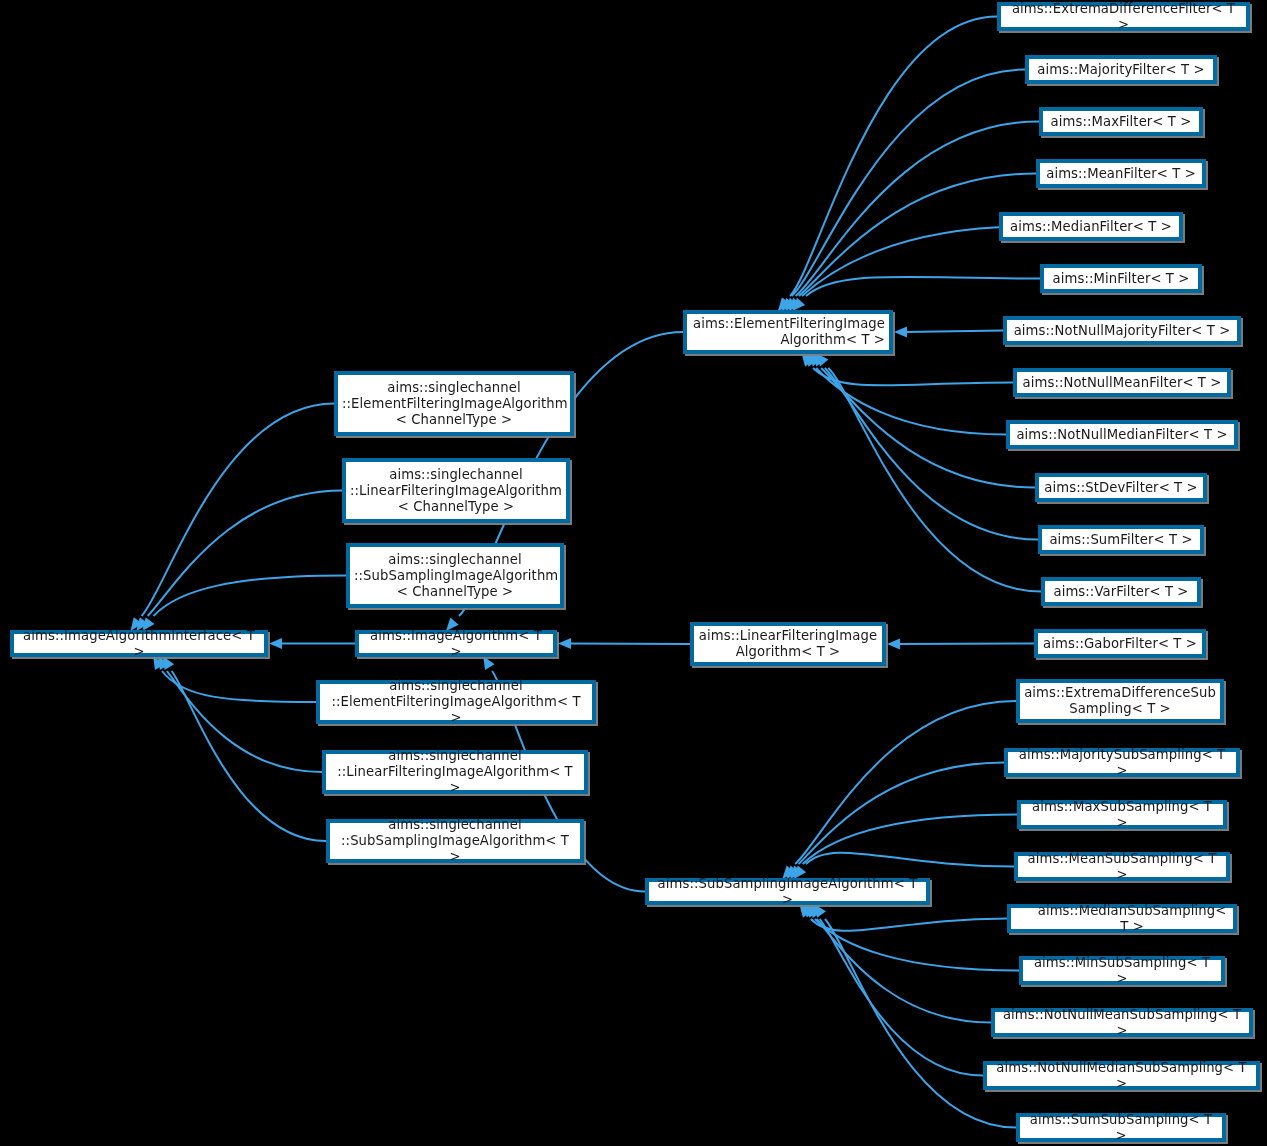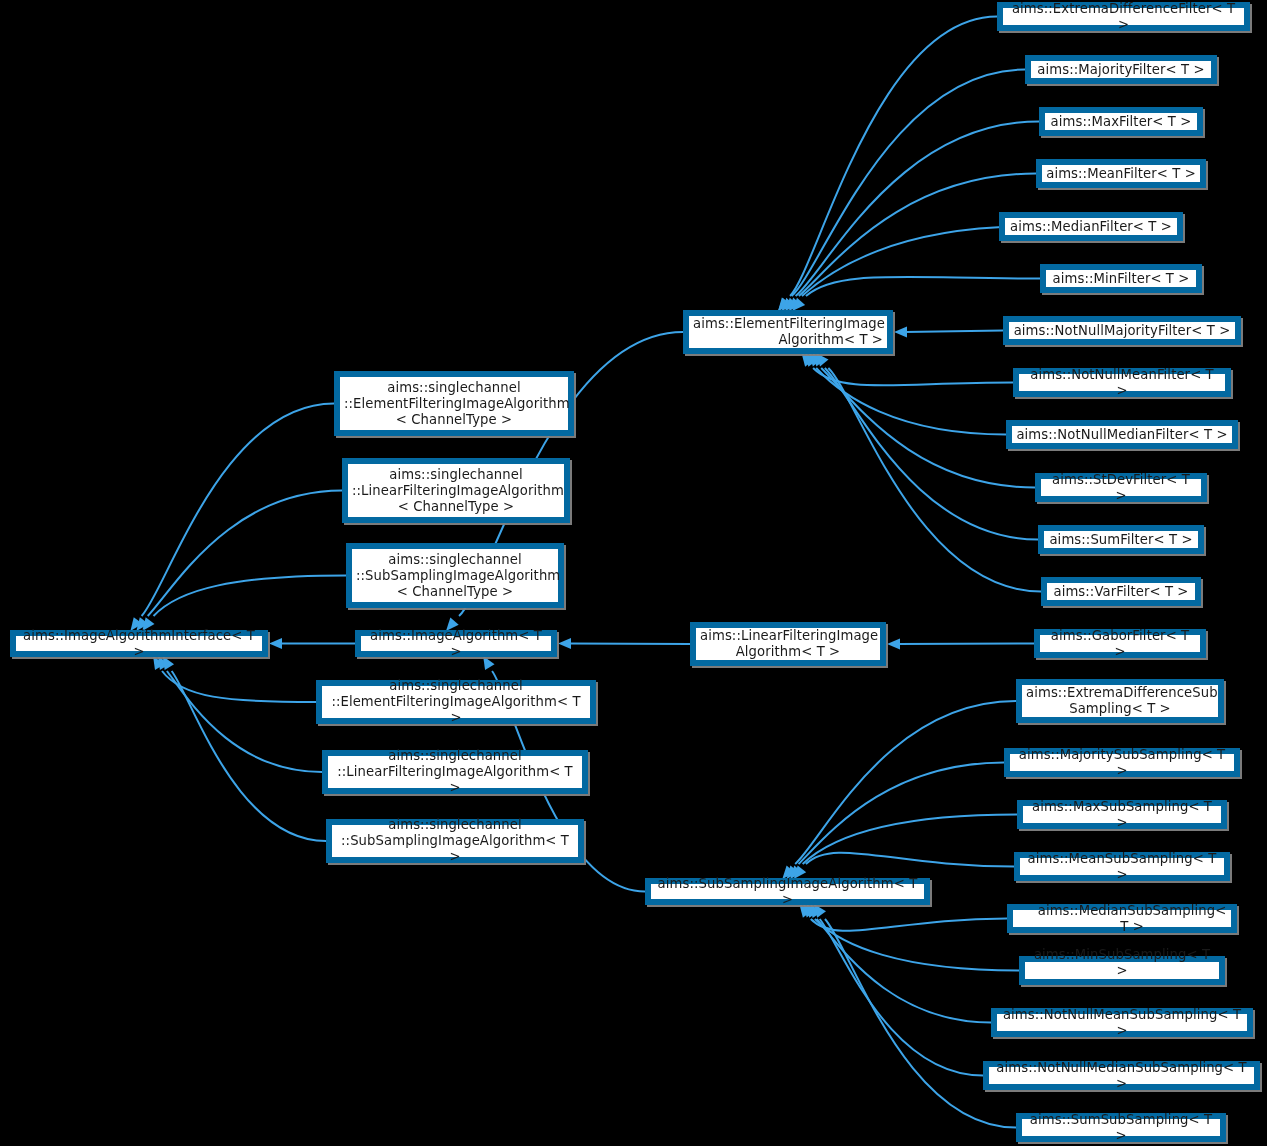--- a/index.html
+++ b/index.html
@@ -19,21 +19,21 @@
     position: absolute;
     left: 0;
     top: 0;
     width: 1267px;
     height: 1146px;
   }
   .node {
     position: absolute;
     box-sizing: border-box;
     background: #ffffff;
-    border: 6px solid #0369a1;
+    border: 4px solid #0369a1;
     box-shadow: 2px 2px 0 0 rgba(130,130,130,0.95);
     display: flex;
     align-items: center;
     justify-content: center;
     text-align: center;
     color: #1a1a1a;
     font-size: 13.2px;
     line-height: 16px;
     letter-spacing: 0.1px;
     white-space: pre-line;
@@ -150,18 +150,18 @@
       <div class="node" style="left: 1035px; top: 473px; width: 172px; height: 29px;"><span>aims::StDevFilter&lt; T &gt;</span></div>
       <div class="node" style="left: 1038px; top: 525px; width: 166px; height: 29px;"><span>aims::SumFilter&lt; T &gt;</span></div>
       <div class="node" style="left: 1041px; top: 577px; width: 160px; height: 29px;"><span>aims::VarFilter&lt; T &gt;</span></div>
       <div class="node" style="left: 1034px; top: 629px; width: 172px; height: 29px;"><span>aims::GaborFilter&lt; T &gt;</span></div>
       <div class="node" style="left: 1016px; top: 679px; width: 208px; height: 44px;"><span>aims::ExtremaDifferenceSub
 Sampling&lt; T &gt;</span></div>
       <div class="node" style="left: 1004px; top: 748px; width: 236px; height: 29px;"><span>aims::MajoritySubSampling&lt; T &gt;</span></div>
       <div class="node" style="left: 1017px; top: 800px; width: 210px; height: 29px;"><span>aims::MaxSubSampling&lt; T &gt;</span></div>
       <div class="node" style="left: 1014px; top: 852px; width: 216px; height: 29px;"><span>aims::MeanSubSampling&lt; T &gt;</span></div>
       <div class="node" style="left: 1007px; top: 904px; width: 230px; height: 29px; padding-left: 24px;"><span>aims::MedianSubSampling&lt; T &gt;</span></div>
-      <div class="node" style="left: 1019px; top: 956px; width: 206px; height: 29px; align-items: flex-end;"><span>aims::MinSubSampling&lt; T &gt;</span></div>
+      <div class="node" style="left: 1019px; top: 956px; width: 206px; height: 29px;"><span>aims::MinSubSampling&lt; T &gt;</span></div>
       <div class="node" style="left: 991px; top: 1008px; width: 262px; height: 29px;"><span>aims::NotNullMeanSubSampling&lt; T &gt;</span></div>
       <div class="node" style="left: 983px; top: 1061px; width: 277px; height: 29px;"><span>aims::NotNullMedianSubSampling&lt; T &gt;</span></div>
       <div class="node" style="left: 1016px; top: 1113px; width: 210px; height: 29px;"><span>aims::SumSubSampling&lt; T &gt;</span></div>
     </div>
 </div>
 
 </body></html>

